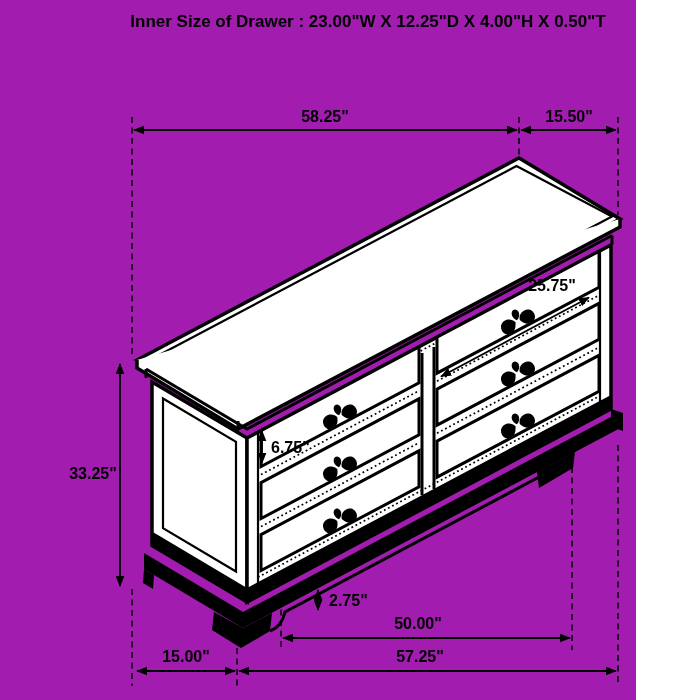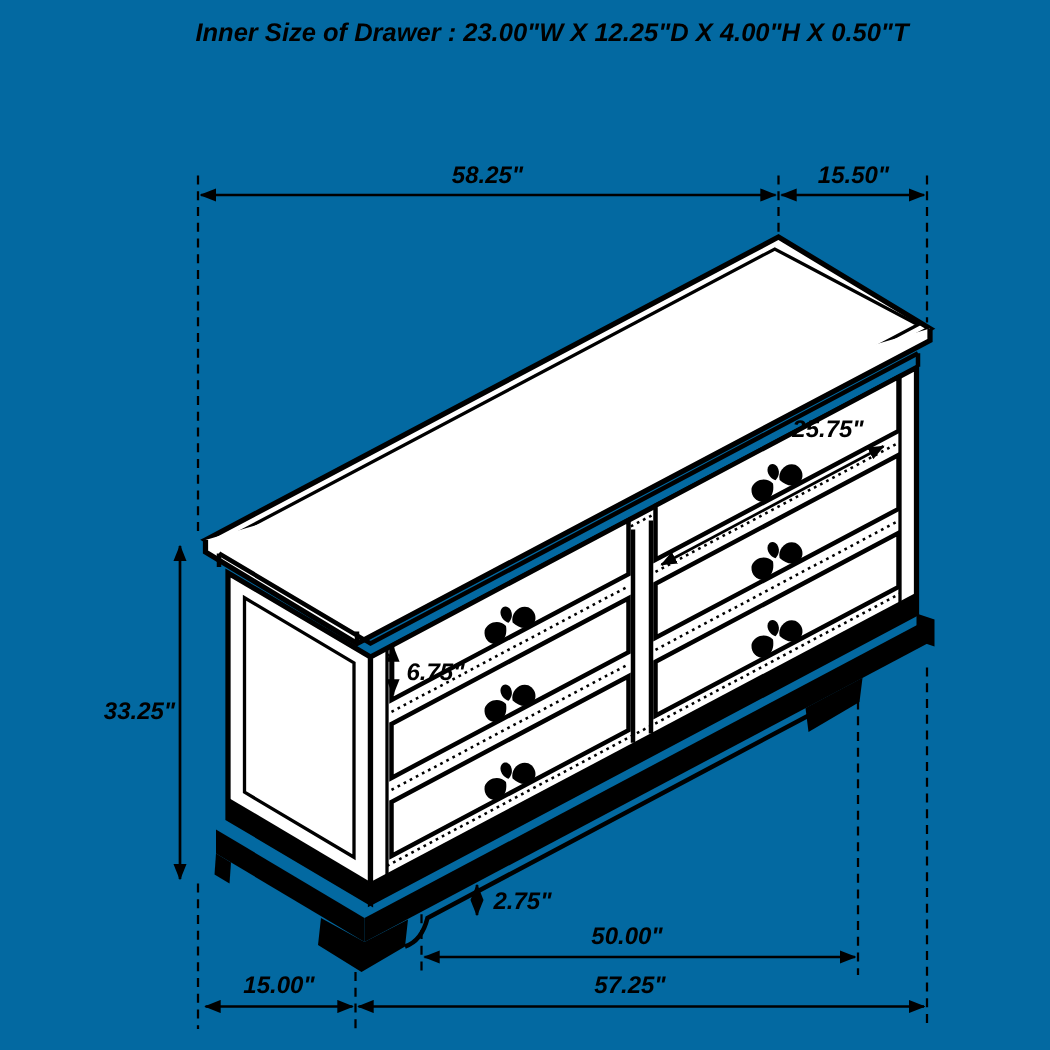--- a/index.html
+++ b/index.html
@@ -1,20 +1,19 @@
 <!DOCTYPE html>
 <html><head>
 <meta charset="utf-8">
 <style>
   html,body{margin:0;padding:0;background:#ffffff;}
   #stage{
-    width:700px;height:700px;position:relative;background:#0369a1;
+    width:636px;height:700px;position:relative;background:#a21caf;
     font-family:"Liberation Sans", sans-serif;
     overflow:hidden;
-    font-style:italic;
   }
   svg text{
     font-family:"Liberation Sans", sans-serif;
     font-weight:bold;
     fill:#000;
   }
   .dim-label{font-size:16px;}
   .title-label{font-size:17px;}
   .outline{fill:#ffffff;stroke:#000;stroke-width:3.5;stroke-linejoin:miter;}
   .thin{fill:none;stroke:#000;stroke-width:2.2;}

